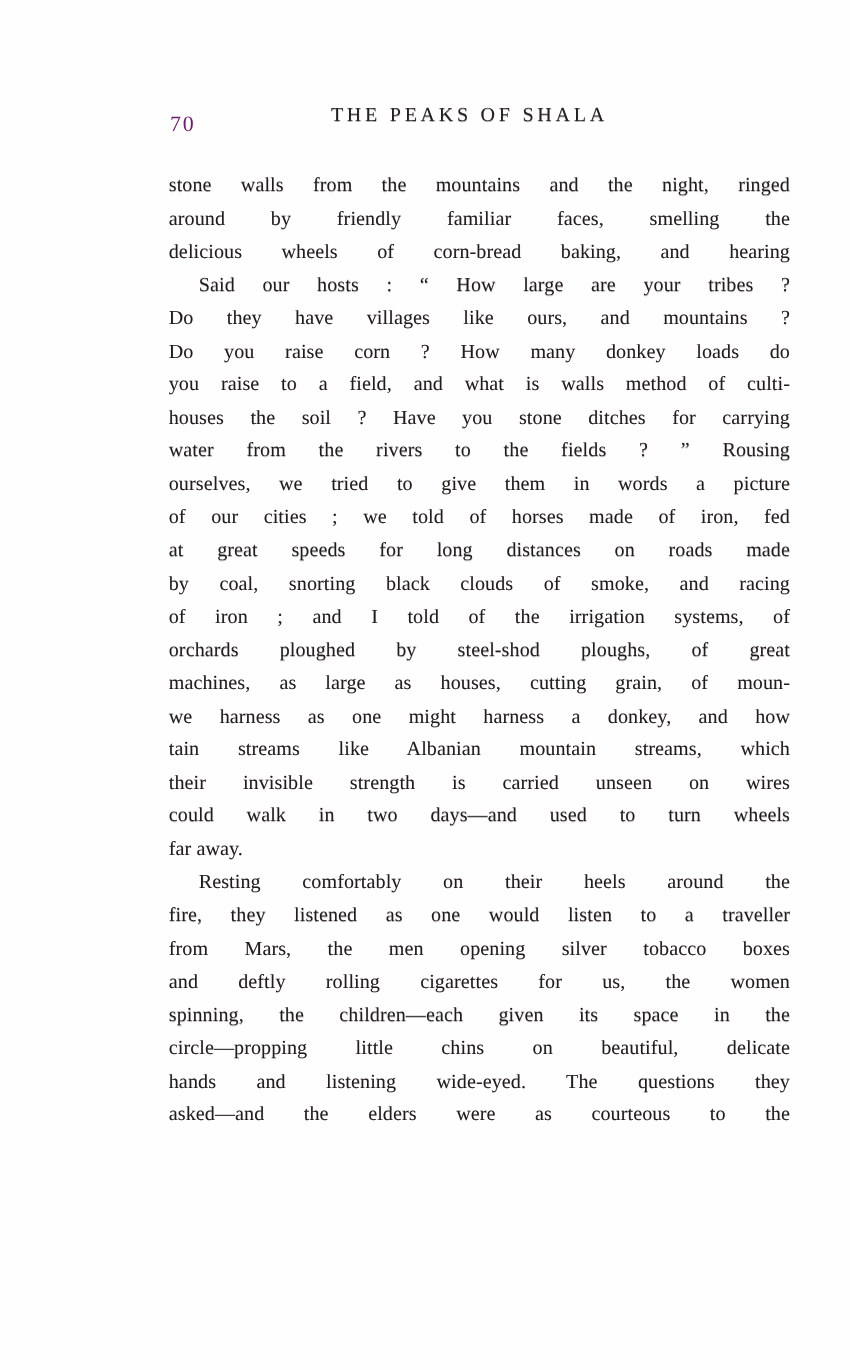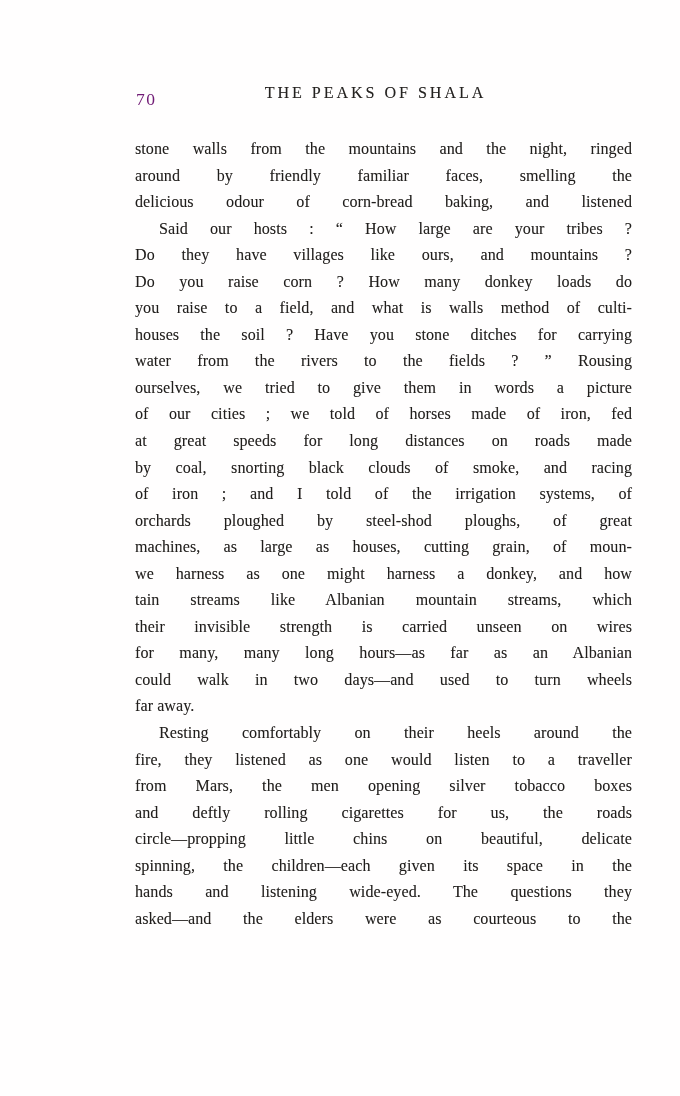--- a/index.html
+++ b/index.html
@@ -69,47 +69,46 @@
 
 <div class="scan-page">
   <div class="running-header">
     <span class="page-number">70</span>
     <div class="book-title">THE PEAKS OF SHALA</div>
   </div>
   <div class="text-block">
       <div class="paragraph">
         <div class="line">stone walls from the mountains and the night, ringed</div>
         <div class="line">around by friendly familiar faces, smelling the</div>
-        <div class="line">delicious odour of corn-bread baking, and listened</div>
+        <div class="line">delicious wheels of corn-bread baking, and hearing</div>
       </div>
       <div class="paragraph">
         <div class="line indent">Said our hosts : “ How large are your tribes ?</div>
         <div class="line">Do they have villages like ours, and mountains ?</div>
         <div class="line">Do you raise corn ? How many donkey loads do</div>
         <div class="line">you raise to a field, and what is walls method of culti-</div>
         <div class="line">houses the soil ? Have you stone ditches for carrying</div>
         <div class="line">water from the rivers to the fields ? ” Rousing</div>
         <div class="line">ourselves, we tried to give them in words a picture</div>
         <div class="line">of our cities ; we told of horses made of iron, fed</div>
         <div class="line">at great speeds for long distances on roads made</div>
         <div class="line">by coal, snorting black clouds of smoke, and racing</div>
         <div class="line">of iron ; and I told of the irrigation systems, of</div>
         <div class="line">orchards ploughed by steel-shod ploughs, of great</div>
         <div class="line">machines, as large as houses, cutting grain, of moun-</div>
         <div class="line">we harness as one might harness a donkey, and how</div>
         <div class="line">tain streams like Albanian mountain streams, which</div>
         <div class="line">their invisible strength is carried unseen on wires</div>
-        <div class="line">for many, many long hours—as far as an Albanian</div>
         <div class="line">could walk in two days—and used to turn wheels</div>
         <div class="line last">far away.</div>
       </div>
       <div class="paragraph">
         <div class="line indent">Resting comfortably on their heels around the</div>
         <div class="line">fire, they listened as one would listen to a traveller</div>
         <div class="line">from Mars, the men opening silver tobacco boxes</div>
-        <div class="line">and deftly rolling cigarettes for us, the roads</div>
+        <div class="line">and deftly rolling cigarettes for us, the women</div>
+        <div class="line">spinning, the children—each given its space in the</div>
         <div class="line">circle—propping little chins on beautiful, delicate</div>
-        <div class="line">spinning, the children—each given its space in the</div>
         <div class="line">hands and listening wide-eyed. The questions they</div>
         <div class="line">asked—and the elders were as courteous to the</div>
       </div>
     </div>
 </div>
 
 </body></html>

